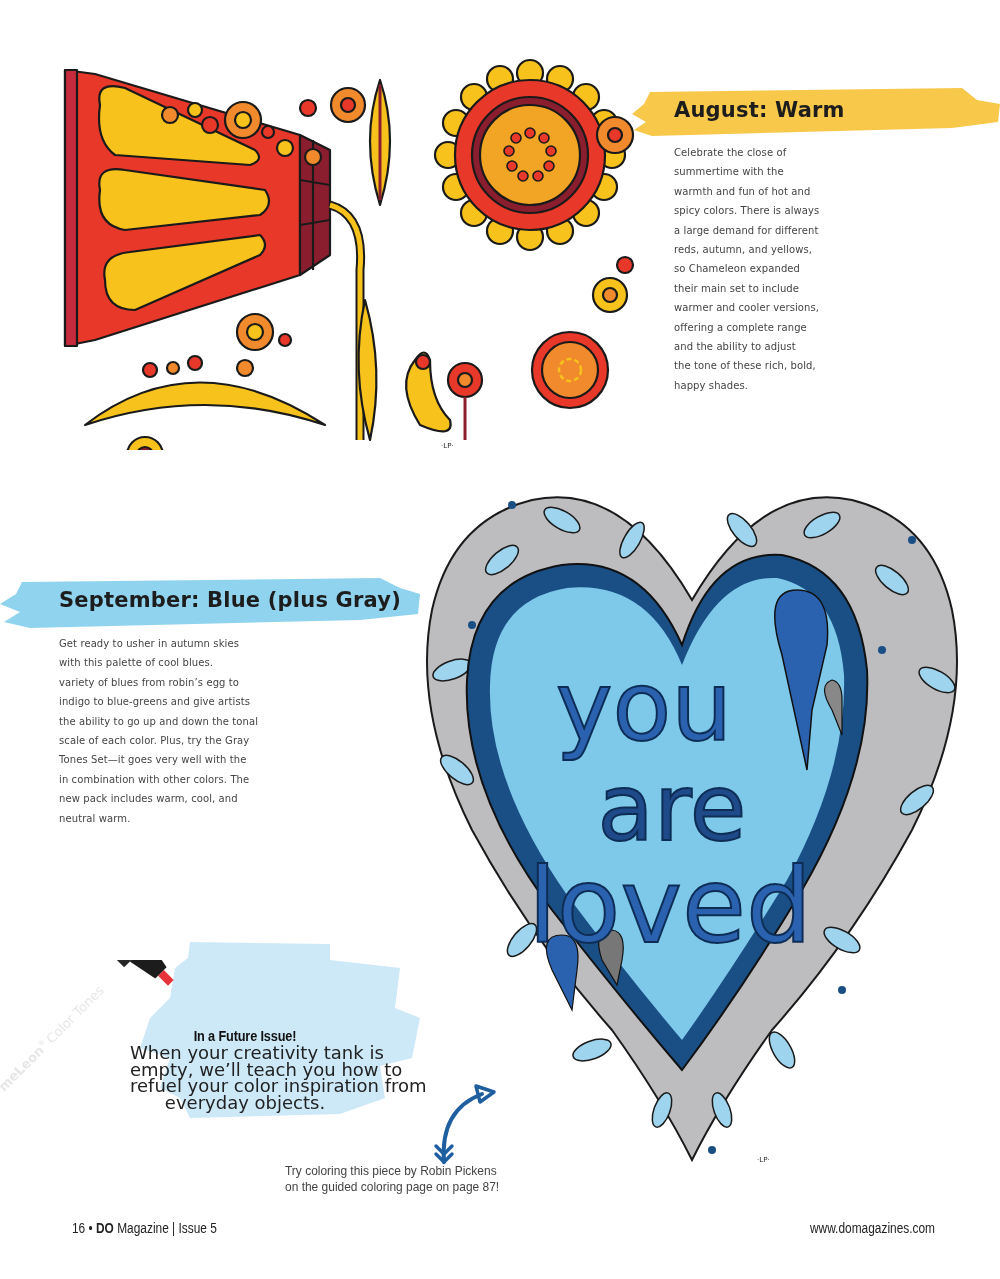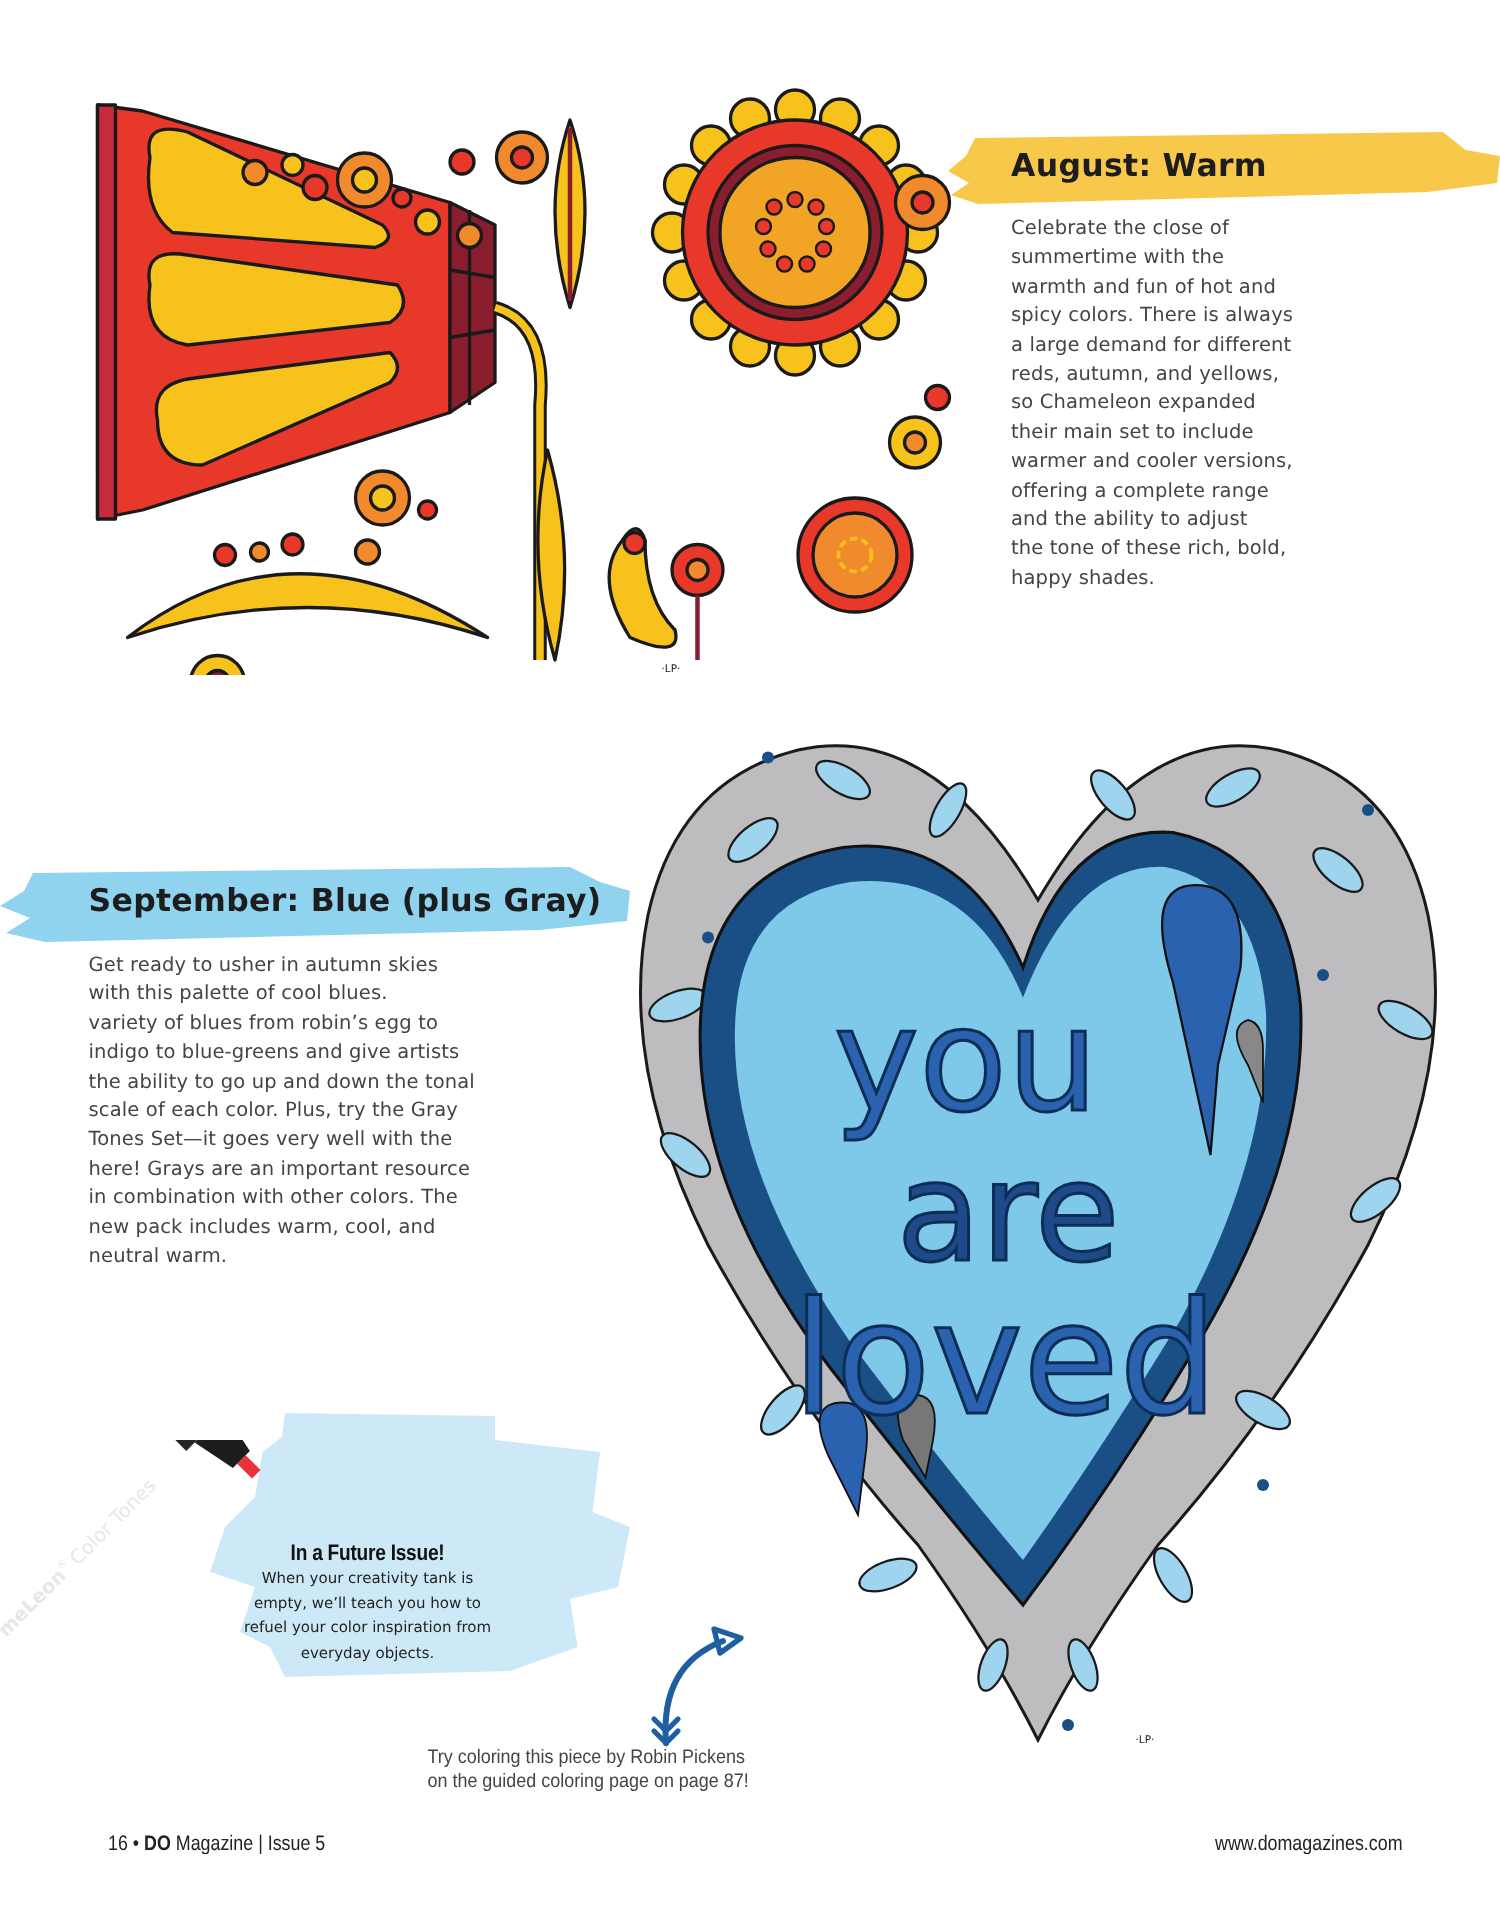--- a/index.html
+++ b/index.html
@@ -1,23 +1,23 @@
 <!DOCTYPE html>
 <html><head>
 <meta charset="utf-8">
 <style>
   html,body{margin:0;padding:0;background:#fff;}
   body{width:1000px;height:1279px;position:relative;overflow:hidden;font-family:"Liberation Sans","DejaVu Sans",sans-serif;color:#3a3a3a;}
   .abs{position:absolute;}
   .brush{position:absolute;}
   .heading{position:absolute;font-family:"DejaVu Sans","Liberation Sans",sans-serif;color:#1d1d1d;font-size:21px;letter-spacing:0.2px;font-weight:bold;}
-  .body-text{position:absolute;font-family:"DejaVu Sans","Liberation Sans",sans-serif;font-size:13px;line-height:19.4px;color:#444;letter-spacing:0.1px;}
+  .body-text{position:absolute;font-family:"DejaVu Sans","Liberation Sans",sans-serif;font-size:10px;line-height:19.4px;color:#444;letter-spacing:0.1px;}
   .body-text span{display:block;white-space:nowrap;}
   .callout-title{font-family:"Liberation Sans",sans-serif;font-weight:bold;font-size:15px;color:#111;text-align:center;letter-spacing:-0.2px;transform:scaleX(0.85);}
-  .callout-text{font-family:"DejaVu Sans",sans-serif;font-size:10px;line-height:16.6px;color:#222;text-align:center;}
+  .callout-text{font-family:"DejaVu Sans",sans-serif;font-size:18px;line-height:16.6px;color:#222;text-align:center;}
   .callout-text span{display:block;white-space:nowrap;}
   .caption{position:absolute;font-family:"Liberation Sans",sans-serif;font-size:13px;line-height:16px;color:#444;transform:scaleX(0.92);transform-origin:left top;}
   .caption span{display:block;white-space:nowrap;}
   .footer{position:absolute;font-family:"Liberation Sans",sans-serif;font-size:14px;color:#222;transform:scaleX(0.85);transform-origin:left top;white-space:nowrap;}
   .footer b{font-weight:bold;}
 </style>
 </head>
 <body>
 
 <svg class="abs" style="left:55px;top:40px" width="580" height="410" viewBox="0 0 580 410">
@@ -191,21 +191,20 @@
 <div class="heading" style="left:59px;top:588px;">September: Blue (plus Gray)</div>
 
 <div class="body-text" style="left:59px;top:634px;">
   <span>Get ready to usher in autumn skies</span>
   <span>with this palette of cool blues.</span>
   <span>variety of blues from robin’s egg to</span>
   <span>indigo to blue-greens and give artists</span>
   <span>the ability to go up and down the tonal</span>
   <span>scale of each color. Plus, try the Gray</span>
   <span>Tones Set—it goes very well with the</span>
-  <span>here! Grays are an important resource</span>
   <span>in combination with other colors. The</span>
   <span>new pack includes warm, cool, and</span>
   <span>neutral warm.</span>
 </div>
 
 <svg class="brush" style="left:130px;top:938px" width="290" height="182" viewBox="0 0 290 182">
   <path d="M60 4 L200 6 L200 22 L270 30 L265 70 L290 80 L282 120 L250 128 L255 160 L210 176 L60 180 L50 160 L30 150 L40 120 L10 110 L20 80 L40 60 L45 30 L58 20 Z" fill="#cde9f7"></path>
 </svg>
 
 <svg class="abs" style="left:0px;top:960px" width="190" height="140" viewBox="0 0 190 140">

